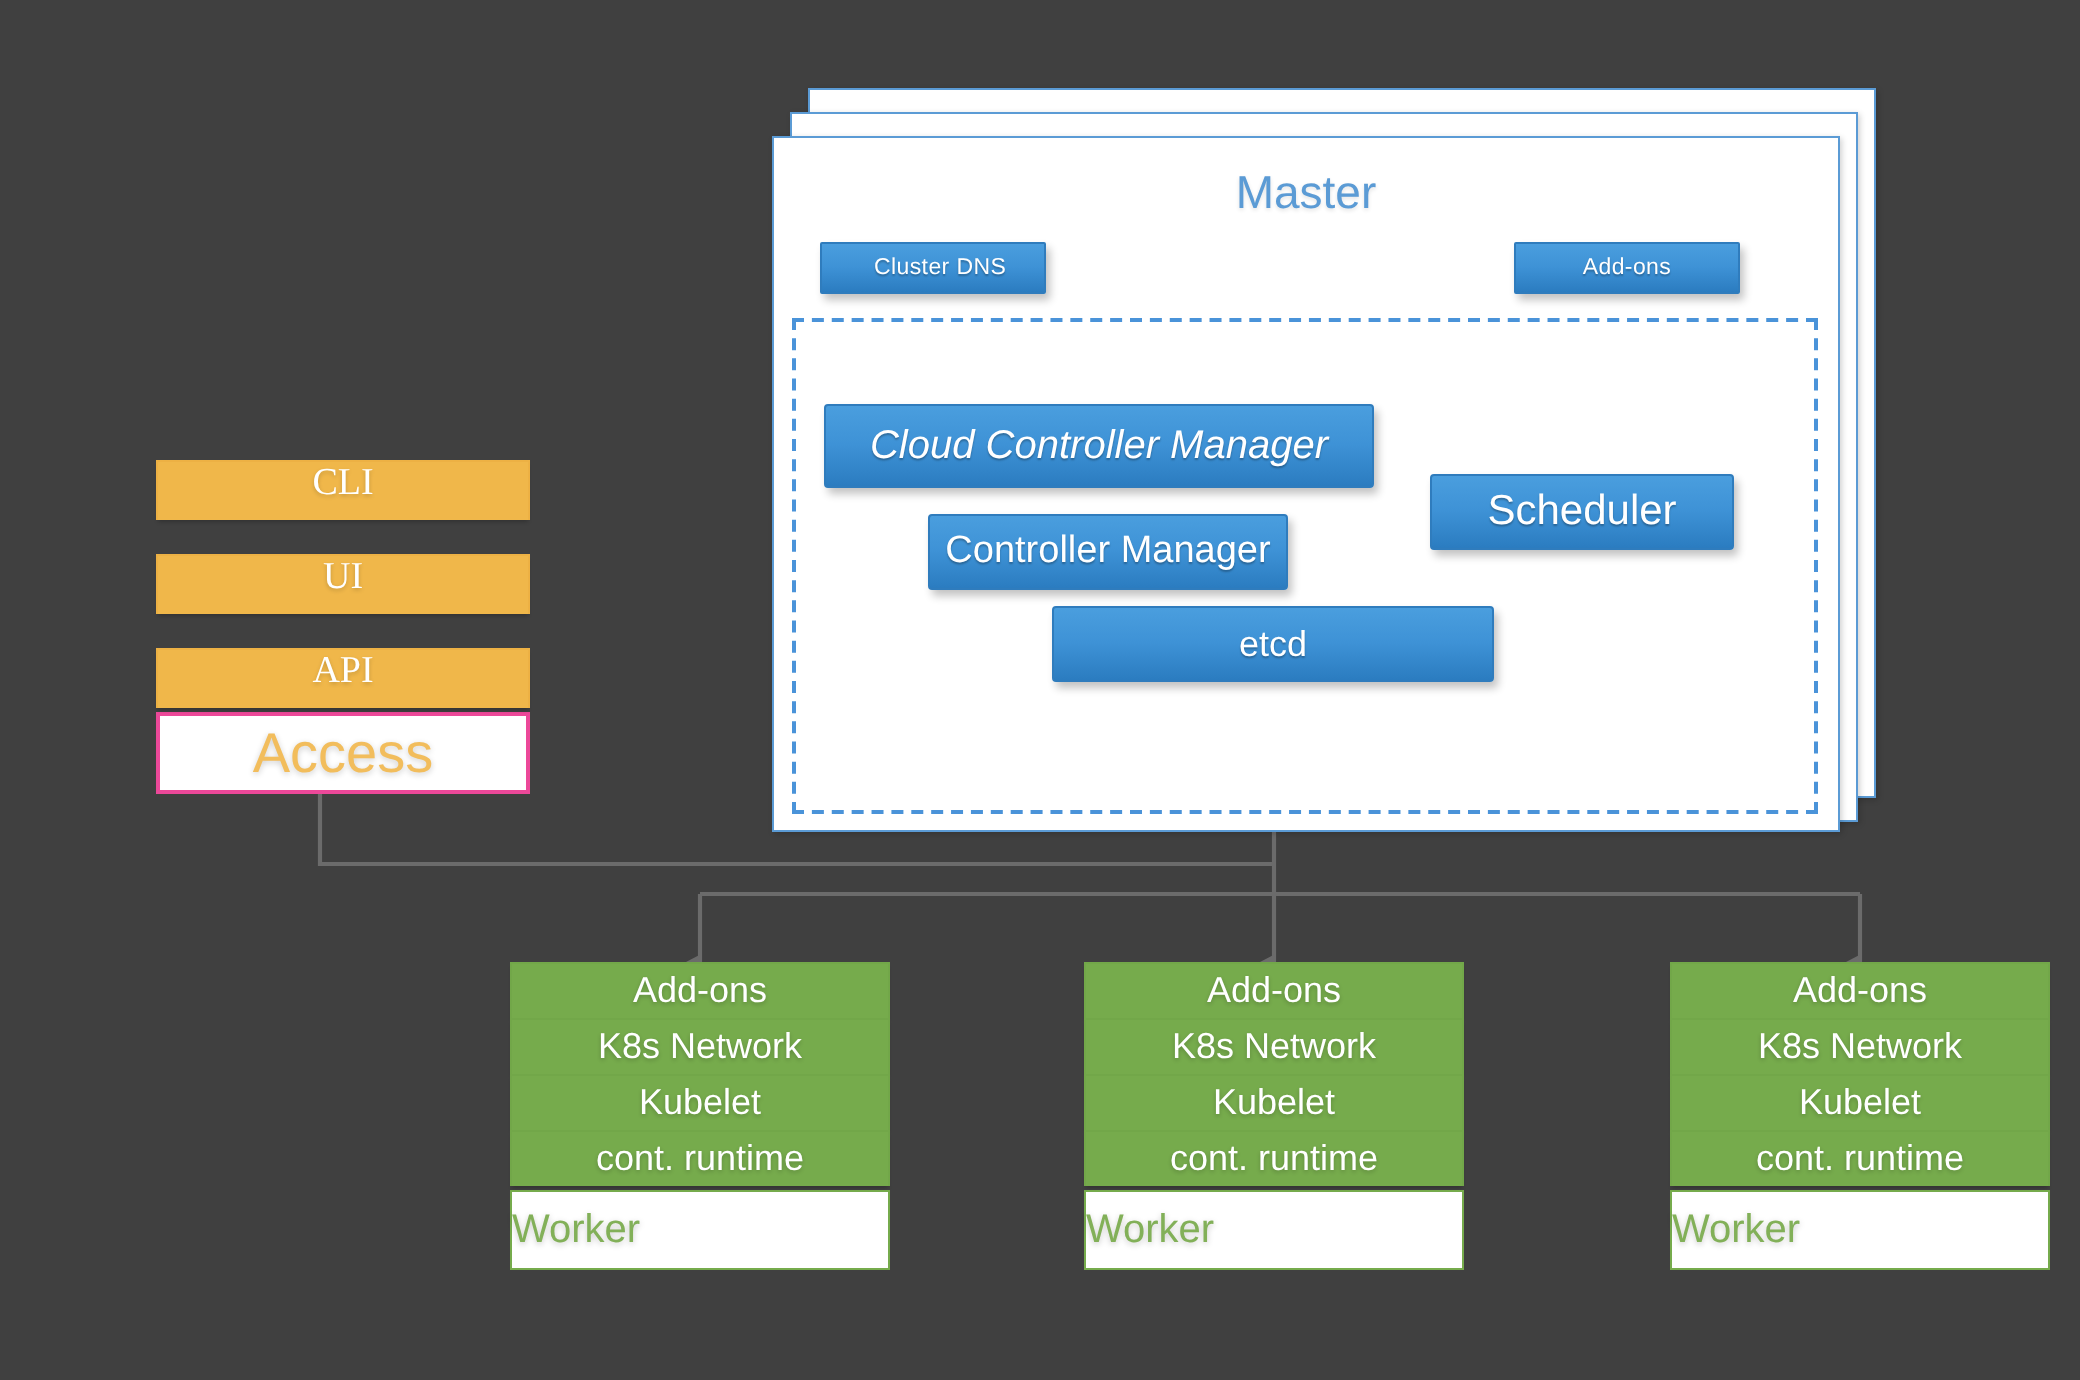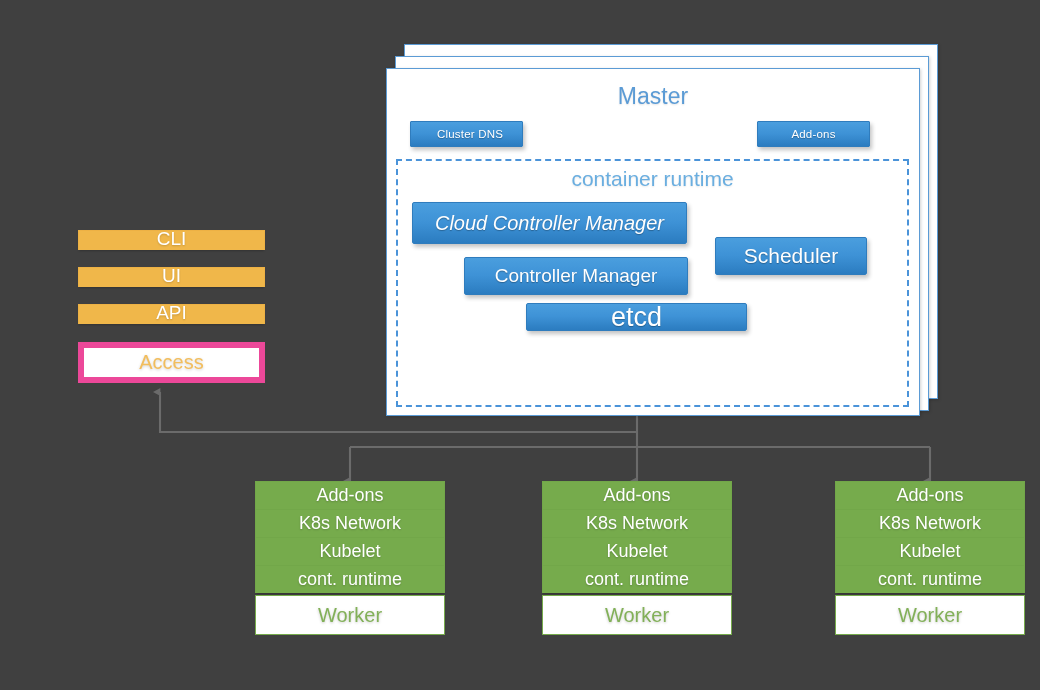--- a/index.html
+++ b/index.html
@@ -98,46 +98,47 @@
 
   
   .access-stack {
     position: absolute;
     left: 78px;
     top: 230px;
     width: 187px;
     z-index: 5;
   }
   .access-row {
-    height: 20px;
+    height: 30px;
     background: #f0b74a;
     border: 1px solid #edb144;
     border-bottom: none;
     box-sizing: border-box;
     display: flex;
-    align-items: flex-end;
+    align-items: flex-start;
     justify-content: center;
     color: #ffffff;
     font-size: 19px;
     text-shadow: 0 1px 2px rgba(0,0,0,0.18);
     box-shadow: 0 2px 2px -1px rgba(0,0,0,0.22);
     position: relative;
+    font-family: Liberation Serif, serif;
   }
   .access-row + .access-row { margin-top: 17px; }
   .access-foot {
-    margin-top: 18px;
+    margin-top: 2px;
     height: 41px;
     background: #ffffff;
-    border: 6px solid #ec4899;
+    border: 2px solid #ec4899;
     box-sizing: border-box;
     display: flex;
     align-items: center;
     justify-content: center;
     color: #f2bd5c;
-    font-size: 20px;
+    font-size: 28px;
     text-shadow: 0 1px 3px rgba(0,0,0,0.20);
   }
 
   
   .worker-stack {
     position: absolute;
     width: 190px;
     z-index: 5;
   }
   .worker-row {
@@ -156,21 +157,20 @@
   }
   .worker-row + .worker-row { margin-top: 0; }
   .worker-foot {
     margin-top: 2px;
     height: 40px;
     background: #ffffff;
     border: 1px solid #76ab4c;
     box-sizing: border-box;
     display: flex;
     align-items: center;
-    justify-content: center;
     color: #82b058;
     font-size: 20px;
     text-shadow: 0 1px 3px rgba(0,0,0,0.22);
   }
 </style>
 </head>
 <body>
 
 <div id="canvas">
 
@@ -206,38 +206,37 @@
     </g>
   </svg>
 
   <div class="master-frame back2"></div>
   <div class="master-frame back1"></div>
   <div class="master-frame front">
     <div class="master-title">Master</div>
   </div>
 
   <div class="runtime-box"></div>
-  <div class="runtime-title">container runtime</div>
 
   <div class="bluebox small leftal" style="left:410px; top:121px; width:113px; height:26px;">
     <span>Cluster DNS</span>
   </div>
   <div class="bluebox small" style="left:757px; top:121px; width:113px; height:26px;">
     <span>Add-ons</span>
   </div>
 
   <div class="bluebox" style="left:412px; top:202px; width:275px; height:42px; font-size:20px;font-style:italic;">
     <span>Cloud Controller Manager</span>
   </div>
 
-  <div class="bluebox" style="left:464px; top:257px; width:224px; height:38px; font-size:19px;">
+  <div class="bluebox" style="left:464px; top:257px; width:180px; height:38px; font-size:19px;">
     <span>Controller Manager</span>
   </div>
 
-  <div class="bluebox" style="left:526px; top:303px; width:221px; height:28px; font-size:27px;">
+  <div class="bluebox" style="left:526px; top:303px; width:221px; height:38px; font-size:18px;">
     <span>etcd</span>
   </div>
 
   <div class="bluebox" style="left:715px; top:237px; width:152px; height:38px; font-size:21px;">
     <span>Scheduler</span>
   </div>
 
 
   <div class="access-stack">
     <div class="access-row">

